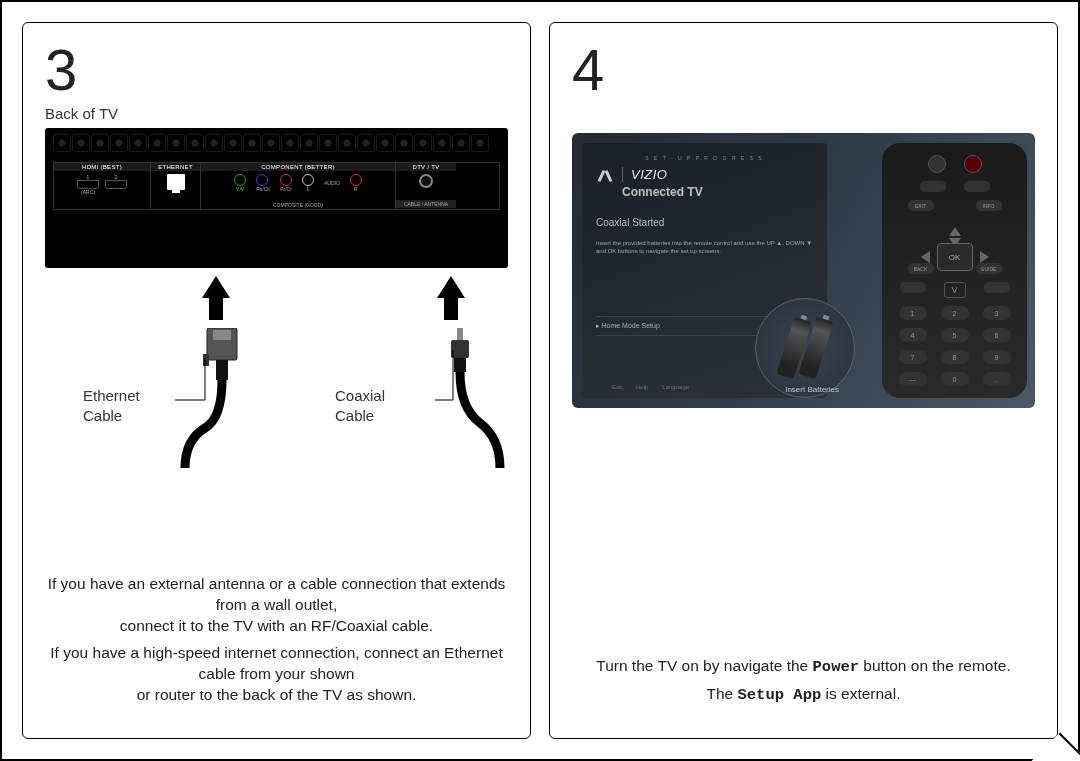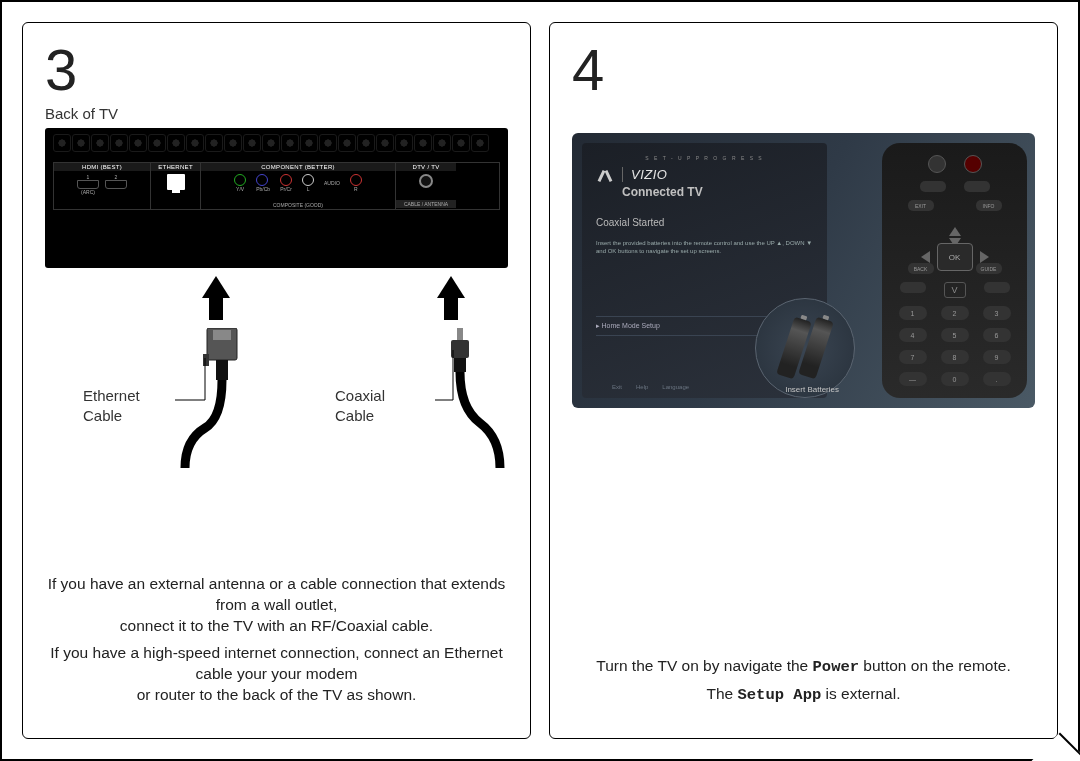--- a/index.html
+++ b/index.html
@@ -527,21 +527,21 @@
           <rect x="19" y="30" width="12" height="14" fill="#111"></rect>
           <path d="M25 44 Q25 80 45 95 Q65 110 65 140" stroke="#000" stroke-width="9" fill="none"></path>
           <line x1="-35" y1="72" x2="18" y2="72" stroke="#000" stroke-width="1"></line>
           <line x1="18" y1="72" x2="18" y2="22" stroke="#000" stroke-width="1"></line>
         </svg>
       </div>
 
       <div class="body-text">
         <p style="white-space:pre-line;">If you have an external antenna or a cable connection that extends from a wall outlet,
 connect it to the TV with an RF/Coaxial cable.</p>
-        <p style="white-space:pre-line;">If you have a high-speed internet connection, connect an Ethernet cable your your modem
+        <p style="white-space:pre-line;">If you have a high-speed internet connection, connect an Ethernet cable from your shown
 or router to the back of the TV as shown.</p>
       </div>
     </div>
 
     <div class="panel">
       <div class="step-num">4</div>
 
       <div class="setup-photo">
         <div class="tv-screen">
           <div class="prog">S E T - U P   P R O G R E S S</div>

